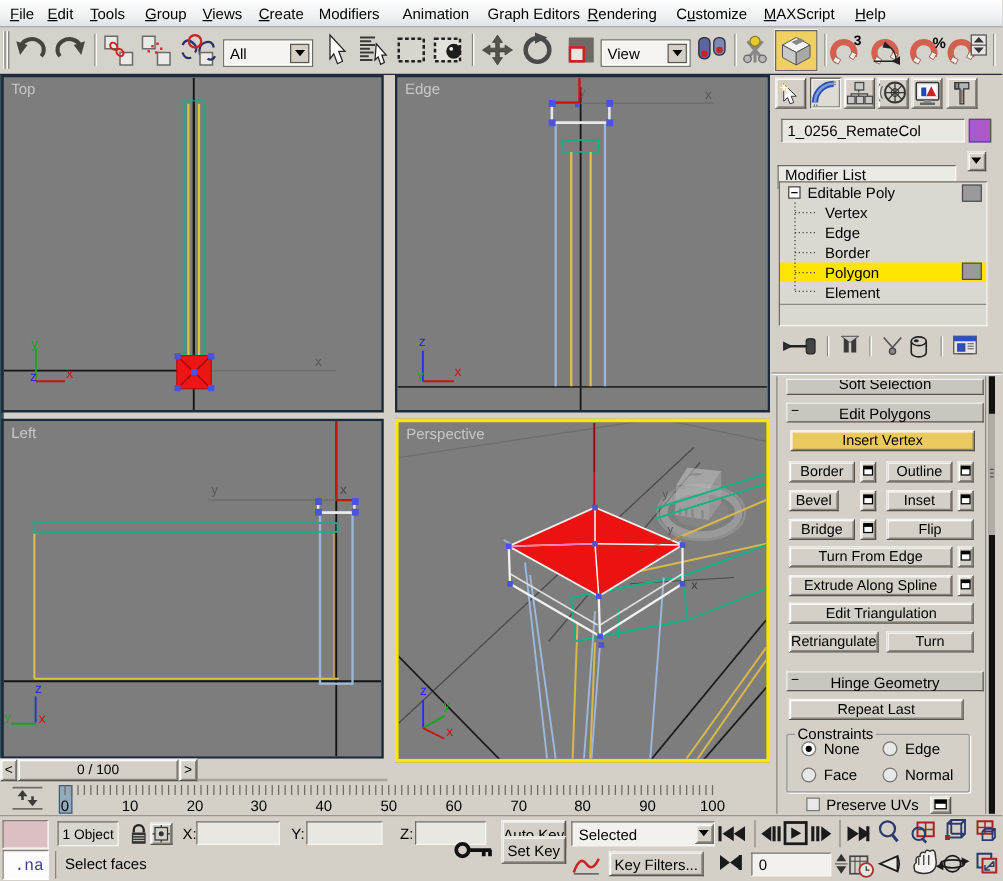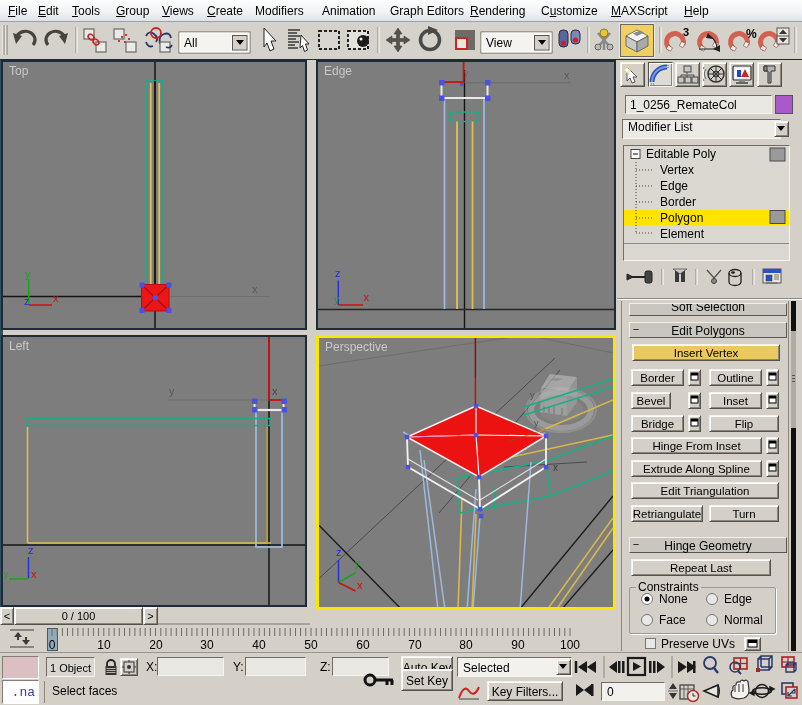--- a/index.html
+++ b/index.html
@@ -394,21 +394,21 @@
       </svg></div>
   <div class="abs btn" style="left:139.5px;top:2px;width:25px;height:25px"><svg width="23" height="23">
         <path d="M6,3 L17,3 L17,8 L13,8 L13,20 L10,20 L10,8 L6,8 Z" fill="#b5b5b5" stroke="#333"></path>
         <path d="M6,3 L9,3 L9,8 L6,8 Z" fill="#888" stroke="#333"></path>
         <path d="M11,9 L12,9 L12,19 L11,19 Z" fill="#8a6a4a"></path>
       </svg></div>
 
   <div class="abs sunken" style="left:8px;top:35px;width:147px;height:19px;background:#e9e7e1;font-size:12px;padding:2px 0 0 4px">1_0256_RemateCol</div>
   <div class="abs" style="left:158px;top:35px;width:18px;height:19px;background:#ab58ca;border:1px solid #555"></div>
 
-  <div class="abs sunken" style="left:5px;top:59px;width:159px;height:20px;background:#eceae4;font-size:12px;padding:0 0 0 5px">Modifier List</div>
+  <div class="abs sunken" style="left:5px;top:72px;width:143px;height:20px;background:#eceae4;font-size:12px;padding:0 0 0 5px">Modifier List</div>
   <div class="abs btn" style="left:157px;top:61px;width:15px;height:16px"><svg width="13" height="13">
         <polygon points="2,4 10,4 6,9" fill="#000"></polygon>
       </svg></div>
 
   <div class="abs sunken" style="left:6px;top:85px;width:167px;height:116px;background:#dbd8d2"></div>
   <svg class="abs" width="167" height="116" style="left:7px;top:86px">
     <rect x="0" y="64" width="165" height="15.5" fill="#ffe400"></rect>
     <line x1="12" y1="16" x2="12" y2="87" stroke="#444" stroke-dasharray="1,2"></line>
     <line x1="12" y1="24" x2="30" y2="24" stroke="#444" stroke-dasharray="1,2"></line>
     <line x1="12" y1="40" x2="30" y2="40" stroke="#444" stroke-dasharray="1,2"></line>
@@ -489,21 +489,21 @@
   <div class="abs btn" style="left:149px;top:332px;width:13px;height:17px"><svg width="11" height="13">
         <rect x="2" y="3" width="7" height="7" fill="#fff" stroke="#000"></rect>
         <rect x="2" y="3" width="7" height="2.5" fill="#000"></rect>
       </svg></div>
   <div class="abs btn" style="left:14px;top:355px;width:53px;height:17px;padding-top:2px">Bridge</div>
   <div class="abs btn" style="left:71px;top:355px;width:13px;height:17px"><svg width="11" height="13">
         <rect x="2" y="3" width="7" height="7" fill="#fff" stroke="#000"></rect>
         <rect x="2" y="3" width="7" height="2.5" fill="#000"></rect>
       </svg></div>
   <div class="abs btn" style="left:92px;top:355px;width:70px;height:17px;padding-top:2px">Flip</div>
-  <div class="abs btn" style="left:14px;top:377px;width:131px;height:17px;padding-top:2px">Hinge From Inset</div>
+  <div class="abs btn" style="left:14px;top:377px;width:131px;height:17px;padding-top:2px">Turn From Edge</div>
   <div class="abs btn" style="left:149px;top:377px;width:13px;height:17px"><svg width="11" height="13">
         <rect x="2" y="3" width="7" height="7" fill="#fff" stroke="#000"></rect>
         <rect x="2" y="3" width="7" height="2.5" fill="#000"></rect>
       </svg></div>
   <div class="abs btn" style="left:14px;top:400px;width:131px;height:17px;padding-top:2px">Extrude Along Spline</div>
   <div class="abs btn" style="left:149px;top:400px;width:13px;height:17px"><svg width="11" height="13">
         <rect x="2" y="3" width="7" height="7" fill="#fff" stroke="#000"></rect>
         <rect x="2" y="3" width="7" height="2.5" fill="#000"></rect>
       </svg></div>
   <div class="abs btn" style="left:14px;top:422px;width:148px;height:17px;padding-top:2px">Edit Triangulation</div>

